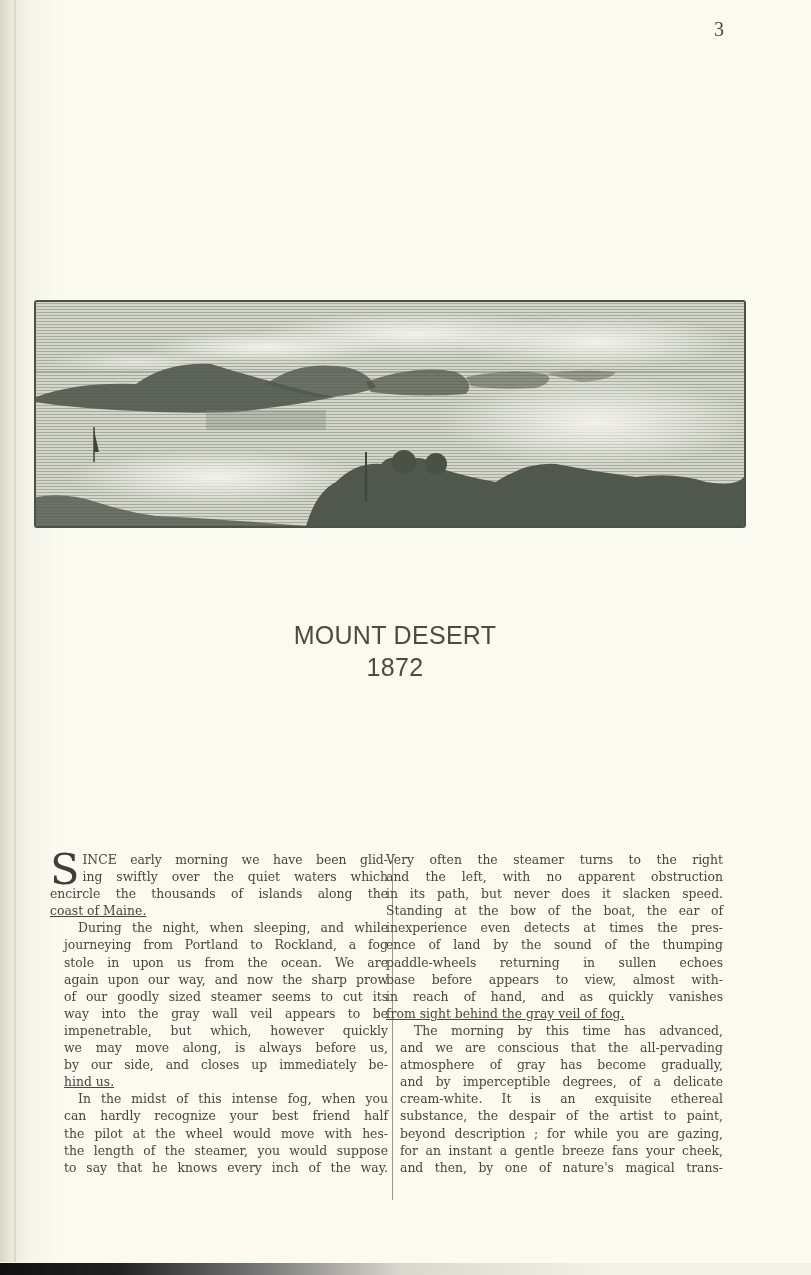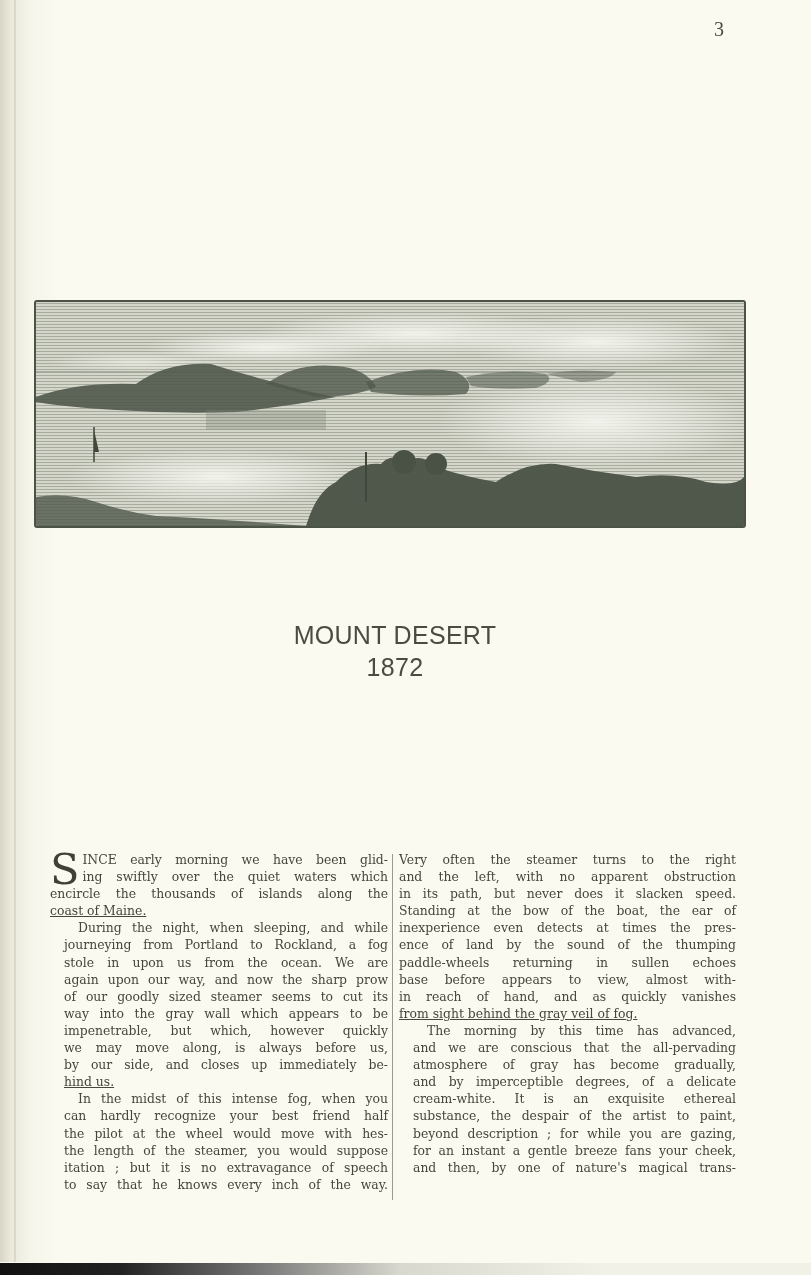--- a/index.html
+++ b/index.html
@@ -36,21 +36,21 @@
     position: absolute; left: 0; top: 619px; width: 790px; text-align: center;
     font-family: "Liberation Sans", sans-serif; color: #4b4b42;
   }
   .title-line { font-size: 25px; line-height: 32px; letter-spacing: 0.3px; }
   .col {
     position: absolute; top: 851px;
     font-family: "DejaVu Serif", serif; font-size: 12.4px; line-height: 17.1px;
     color: #46463d; text-align: justify;
   }
   .col-left { left: 50px; width: 338px; }
-  .col-right { left: 399px; width: 337px; }
+  .col-right { left: 386px; width: 337px; }
   .col-rule {
     position: absolute; left: 392px; top: 854px; width: 1px; height: 346px;
     background: #9a998c;
   }
   .col p { margin: 0; text-indent: 14px; }
   .col p.first { text-indent: 0; }
   .col p.cont { text-indent: 0; }
   .dropcap {
     float: left; font-size: 43px; line-height: 36px; margin: 0 3px -2px 0;
     font-family: "DejaVu Serif", serif; color: #3f4038;
@@ -127,32 +127,31 @@
     <span class="line">ing swiftly over the quiet waters which</span>
     <span class="line">encircle the thousands of islands along the</span>
     <span class="line last">coast of Maine.</span>
   </p>
   <p>
     <span class="line" style="padding-left:14px">During the night, when sleeping, and while</span>
     <span class="line">journeying from Portland to Rockland, a fog</span>
     <span class="line">stole in upon us from the ocean.  We are</span>
     <span class="line">again upon our way, and now the sharp prow</span>
     <span class="line">of our goodly sized steamer seems to cut its</span>
-    <span class="line">way into the gray wall which appears to be</span>
+    <span class="line">way into the gray wall veil appears to be</span>
     <span class="line">impenetrable, but which, however quickly</span>
     <span class="line">we may move along, is always before us,</span>
     <span class="line">by our side, and closes up immediately be-</span>
     <span class="line last">hind us.</span>
   </p>
   <p>
     <span class="line" style="padding-left:14px">In the midst of this intense fog, when you</span>
     <span class="line">can hardly recognize your best friend half</span>
     <span class="line">the pilot at the wheel would move with hes-</span>
     <span class="line">the length of the steamer, you would suppose</span>
-    <span class="line">itation ; but it is no extravagance of speech</span>
     <span class="line">to say that he knows every inch of the way.</span>
   </p>
 </div>
 
 <div class="col-rule"></div>
 
 <div class="col col-right">
   <p class="cont">
     <span class="line">Very often the steamer turns to the right</span>
     <span class="line">and the left, with no apparent obstruction</span>

